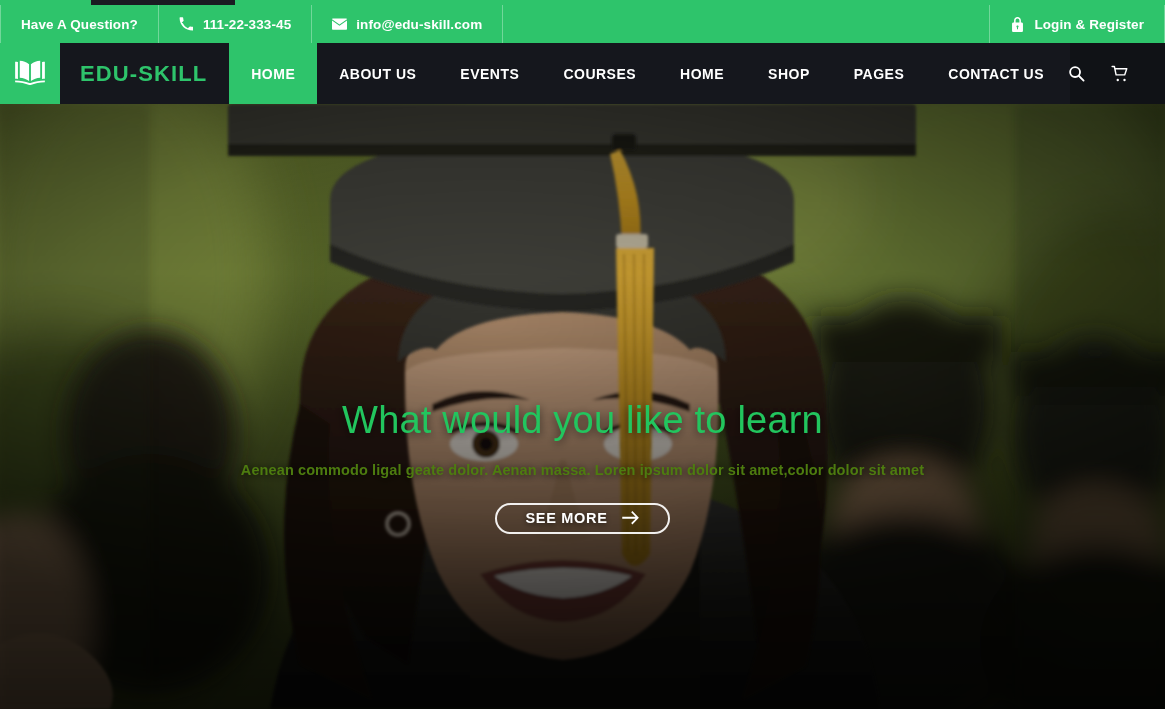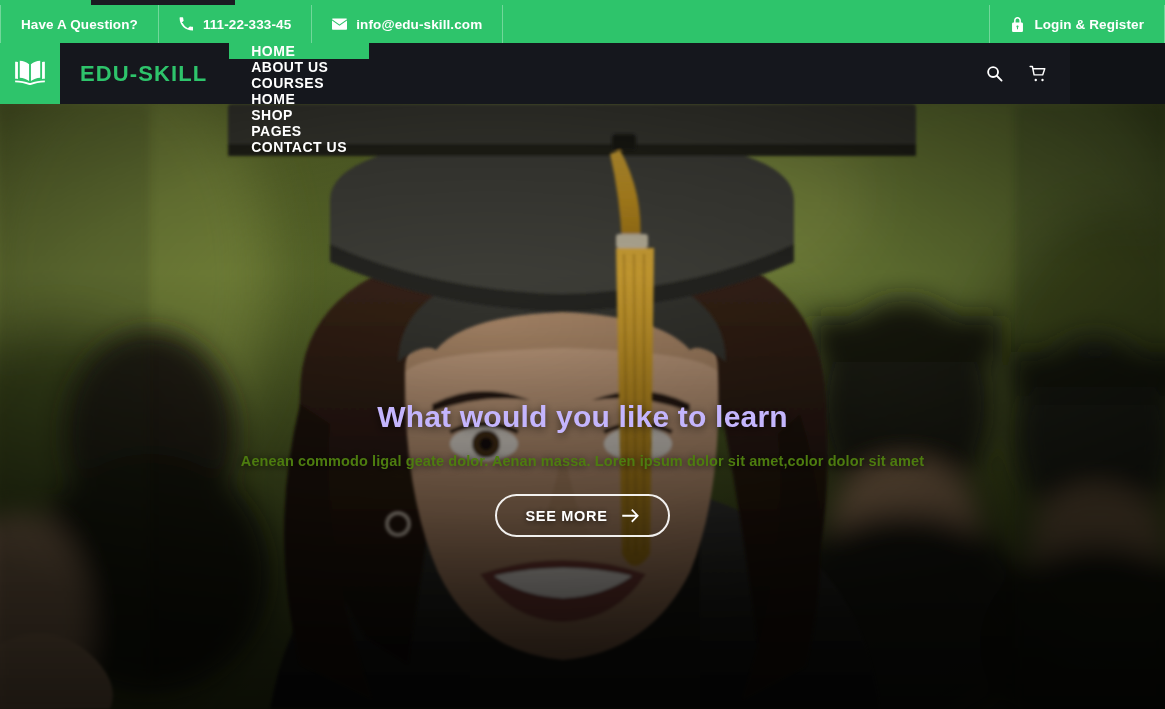--- a/index.html
+++ b/index.html
@@ -64,21 +64,20 @@
     display:flex; align-items:center;
     padding:0 20px 0 20px;
     color:#2ec46b;
     font-size:22px; font-weight:bold;
     letter-spacing:1.1px;
     white-space:nowrap;
   }
   #menu{
     display:flex; align-items:stretch;
     margin-left:2px;
-    flex-direction:column;
   }
   .menu-item{
     display:flex; align-items:center;
     padding:0 22px;
     color:#ffffff;
     font-size:14px; font-weight:bold;
     letter-spacing:.5px;
     white-space:nowrap;
     cursor:pointer;
   }
@@ -112,22 +111,22 @@
     background:
       radial-gradient(ellipse 62% 55% at 42% 36%, rgba(0,0,0,0) 0%, rgba(0,0,0,.18) 58%, rgba(0,0,0,.45) 100%),
       linear-gradient(to bottom, rgba(0,0,0,.20) 0%, rgba(0,0,0,.10) 28%, rgba(0,0,0,.42) 62%, rgba(0,0,0,.72) 100%);
   }
   #hero-content{
     position:absolute; left:0; right:0; top:296px;
     text-align:center;
     z-index:3;
   }
   #hero-kicker{
-    color:#c4b5fd;
-    font-size:30px; font-weight:bold;
+    color:#22c55e;
+    font-size:38px; font-weight:normal;
     letter-spacing:.2px;
     text-shadow:0 2px 10px rgba(0,0,0,.65);
     line-height:1.1;
   }
   #hero-title{
     margin-top:16px;
     color:#2ec46b;
     font-size:62px; font-weight:bold;
     letter-spacing:-.6px;
     line-height:1.05;
@@ -136,21 +135,21 @@
   #hero-sub{
     margin-top:20px;
     color:#4d7c0f;
     font-size:14.5px; font-weight:bold;
     letter-spacing:.1px;
     text-shadow:0 1px 8px rgba(0,0,0,.8);
   }
   #hero-cta{
     margin:25px auto 0;
     display:inline-flex; align-items:center; gap:14px;
-    height:43px; padding:0 28px;
+    height:31px; padding:0 28px;
     border:2px solid rgba(255,255,255,.92);
     border-radius:24px;
     color:#ffffff;
     font-size:14.5px; font-weight:bold;
     letter-spacing:.7px;
     background:transparent;
     cursor:pointer;
     text-shadow:0 1px 6px rgba(0,0,0,.7);
   }
   #hero-cta svg{ display:block; }
@@ -225,20 +224,23 @@
   </div>
 
   <div id="logo-text">EDU-SKILL</div>
 
   <div id="menu">
     <div class="menu-item active">
       <span>HOME</span>
     </div>
     <div class="menu-item">
       <span>ABOUT US</span>
+    </div>
+    <div class="menu-item">
+      <span>EVENTS</span>
     </div>
     <div class="menu-item">
       <span>COURSES</span>
     </div>
     <div class="menu-item">
       <span>HOME</span>
     </div>
     <div class="menu-item">
       <span>SHOP</span>
     </div>

